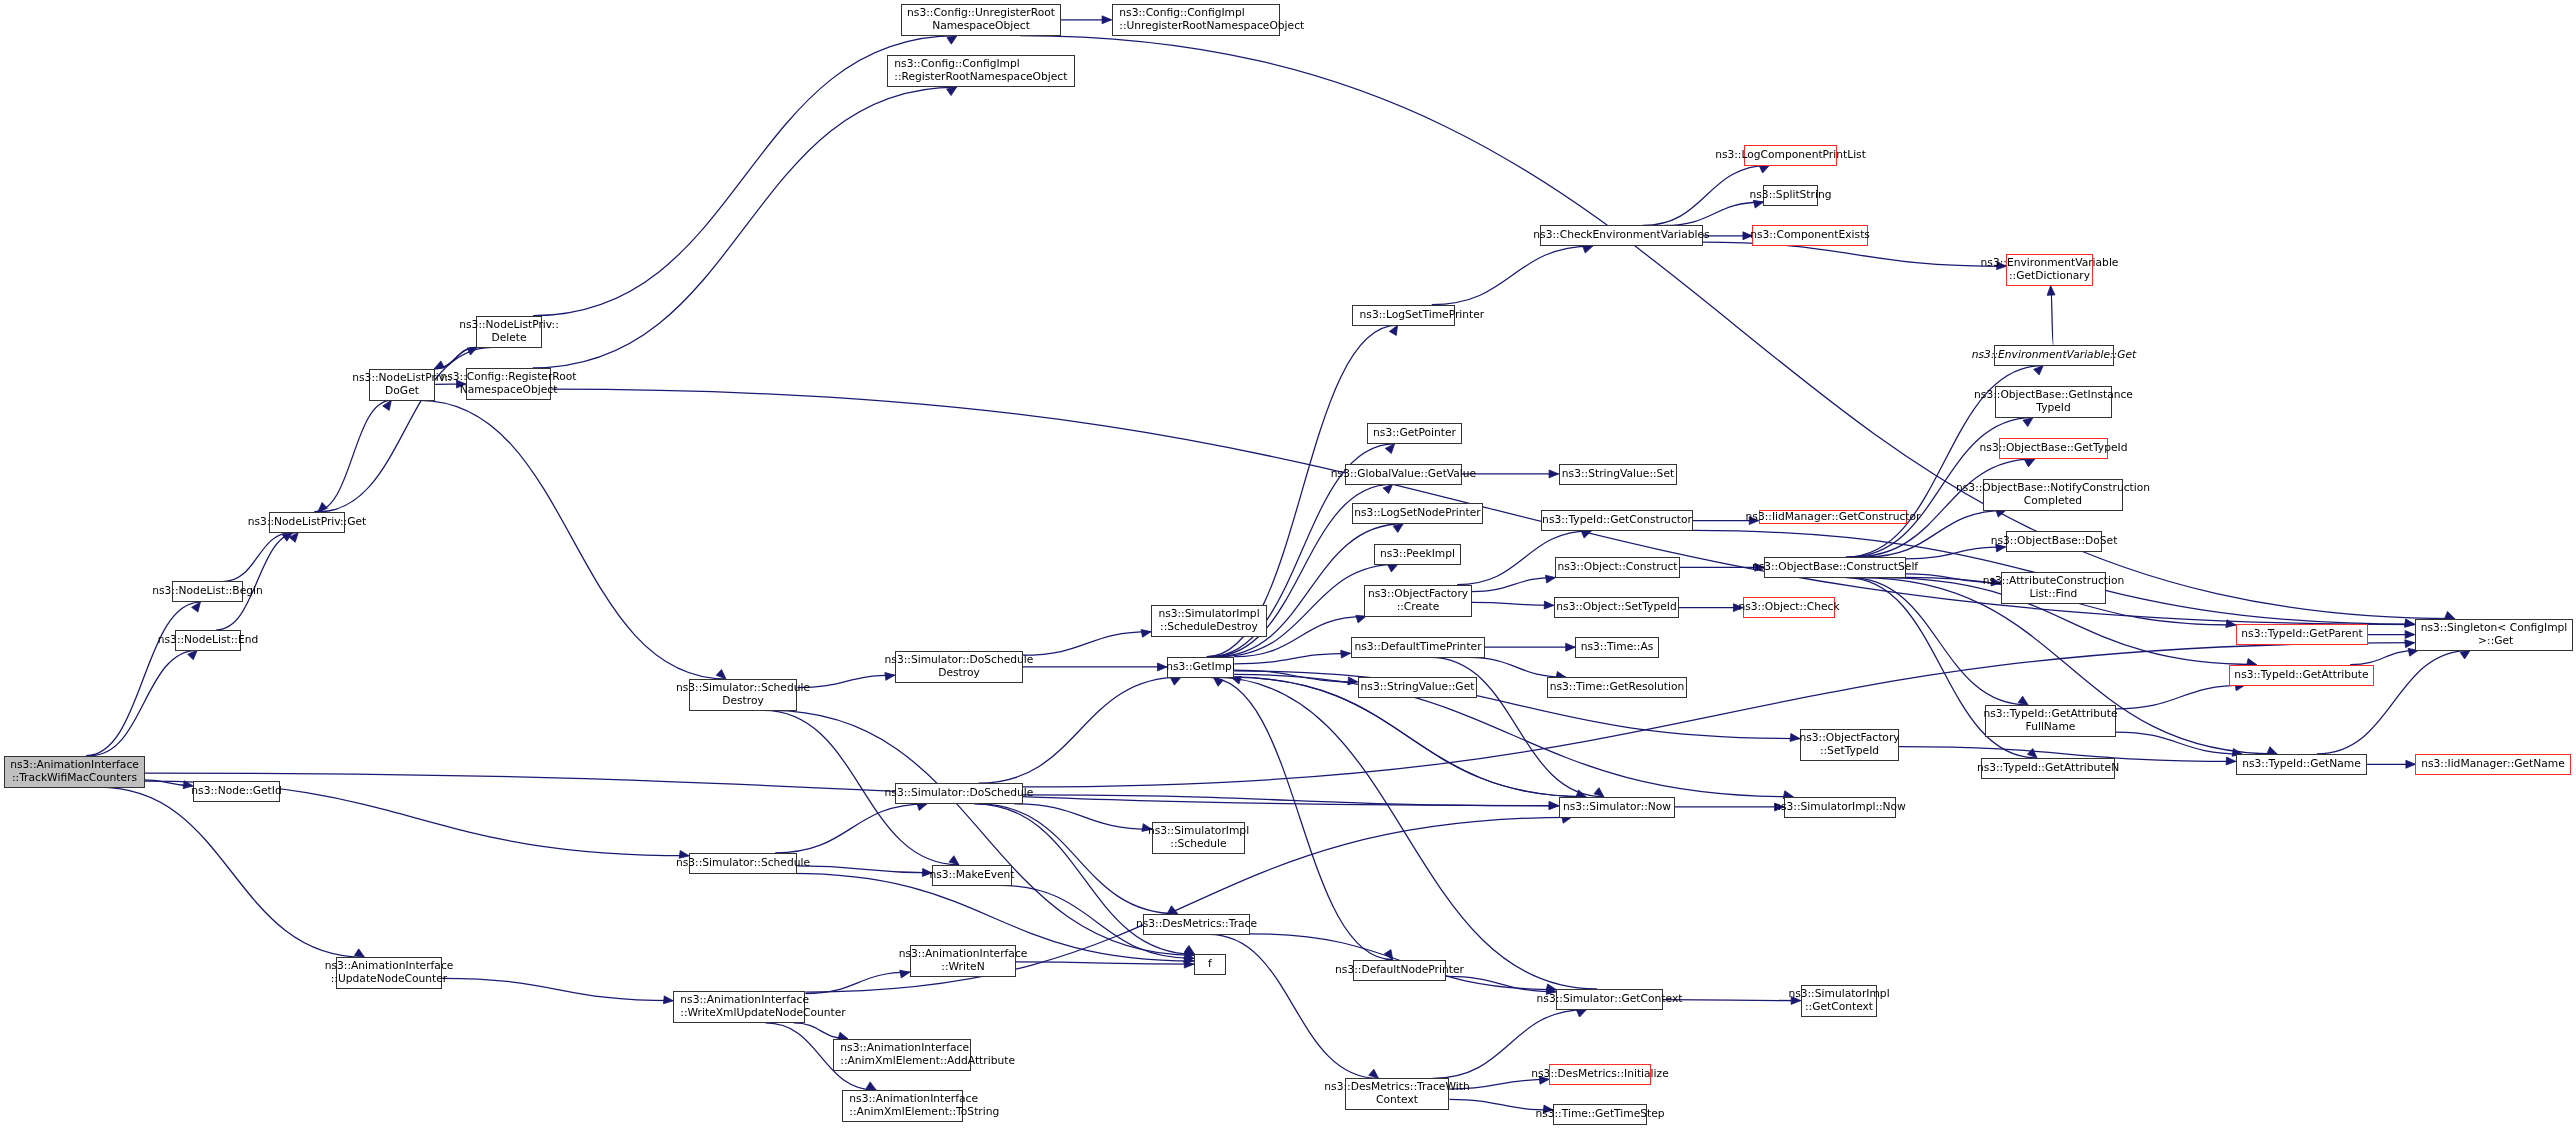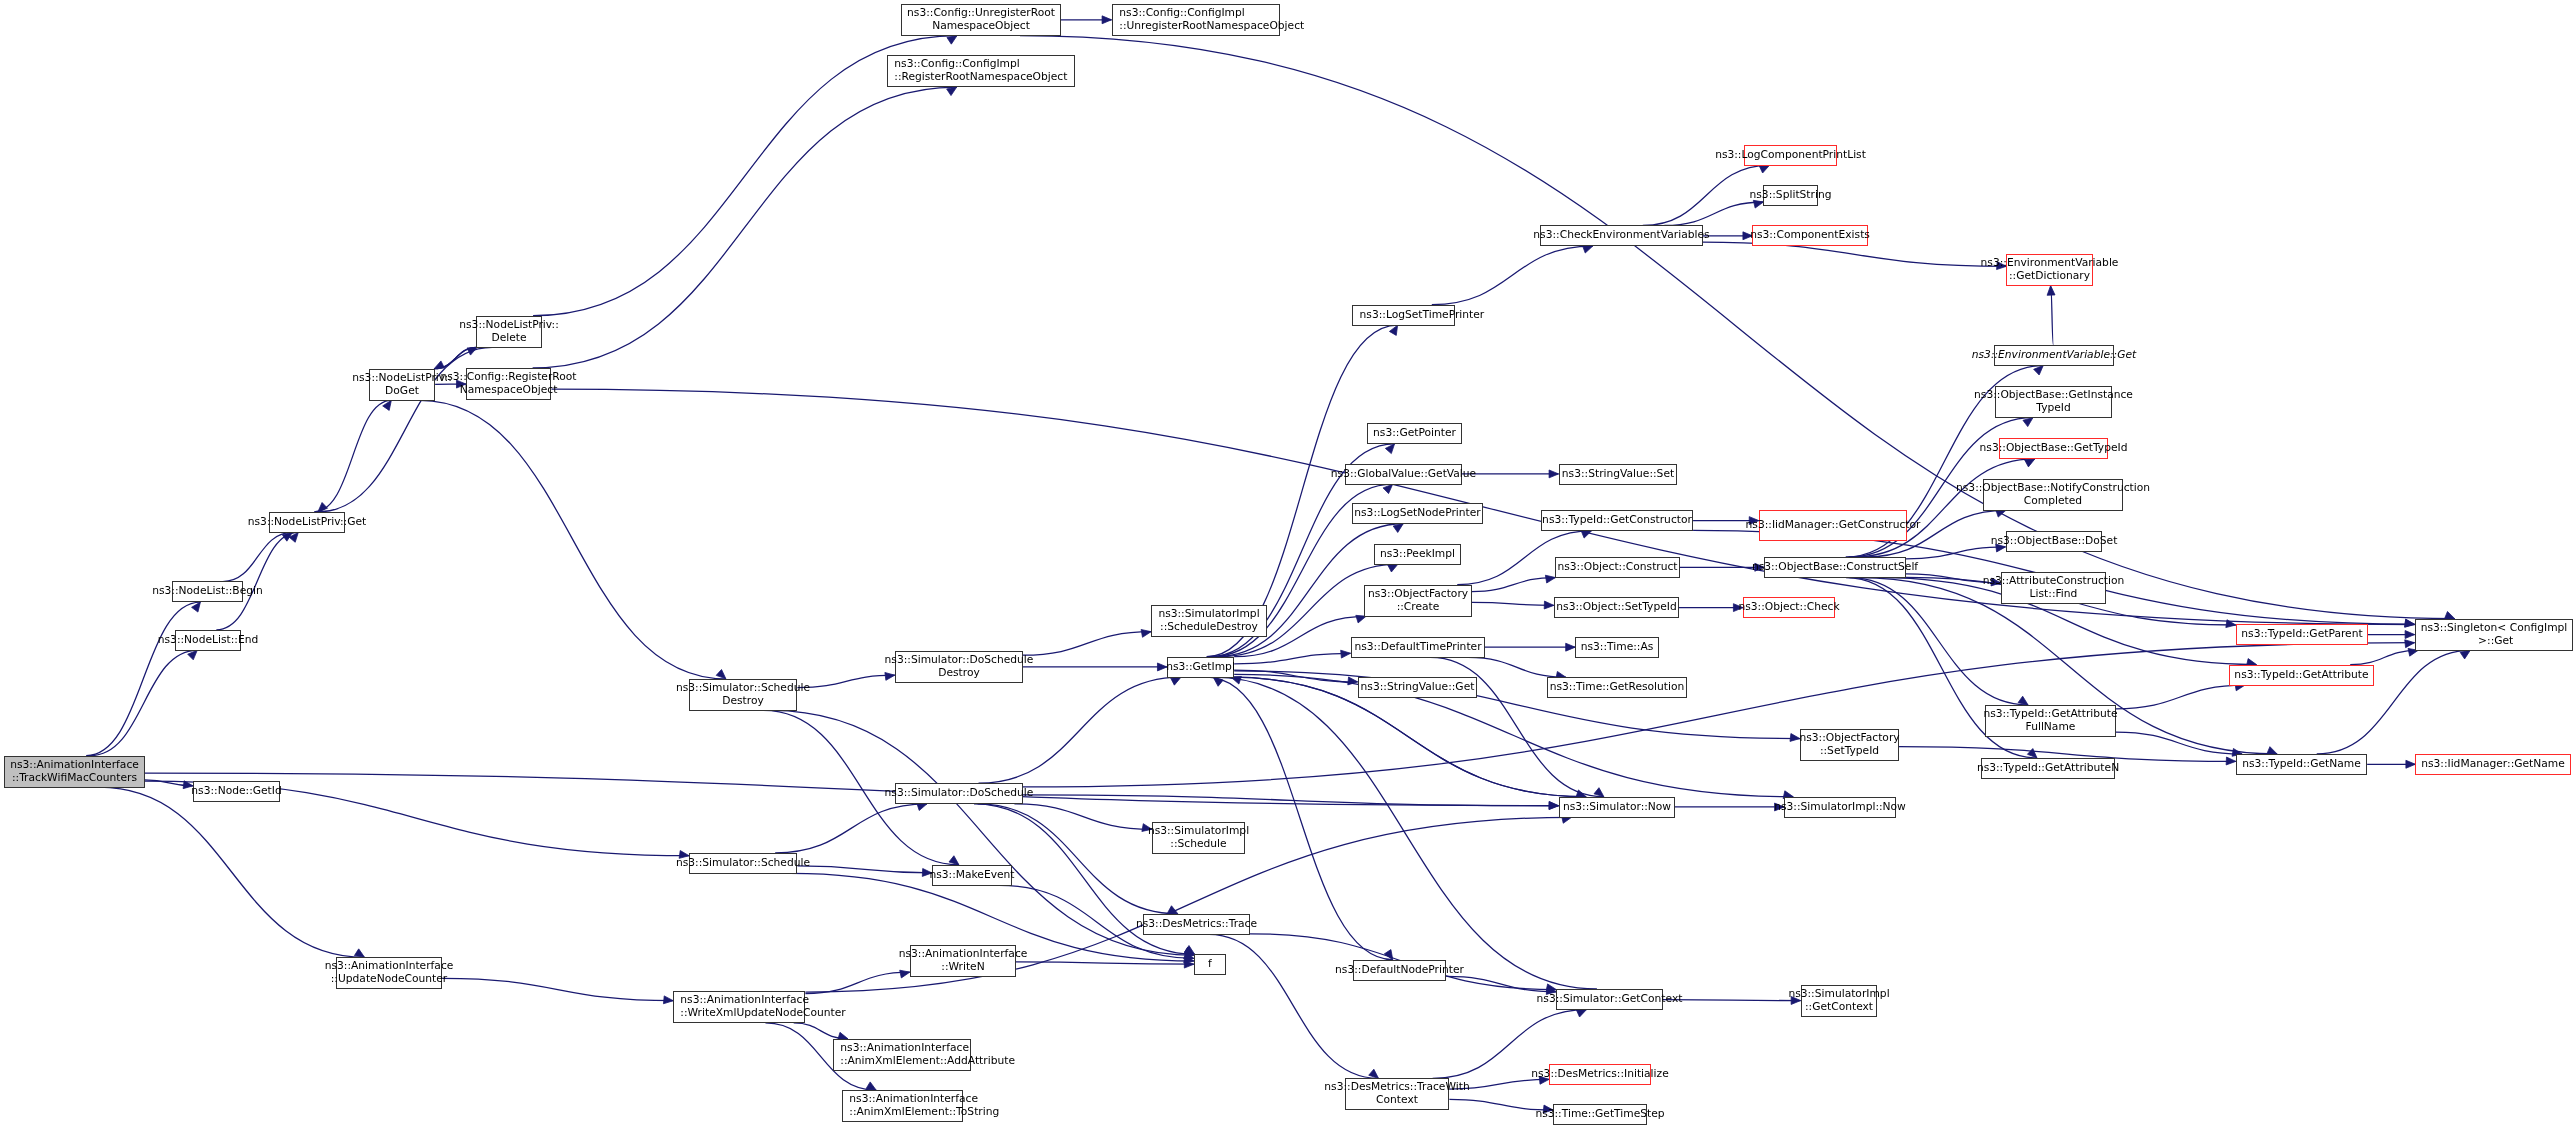--- a/index.html
+++ b/index.html
@@ -274,21 +274,21 @@
       <div class="node" style="left: 1353px; top: 960px; width: 93px; height: 20.6px;">ns3::DefaultNodePrinter</div>
       <div class="node" style="left: 1556px; top: 989px; width: 107px; height: 20.6px;">ns3::Simulator::GetContext</div>
       <div class="node" style="left: 1801px; top: 985px; width: 76px; height: 32px;">ns3::SimulatorImpl
 ::GetContext</div>
       <div class="node" style="left: 1345px; top: 1078px; width: 104px; height: 32px;">ns3::DesMetrics::TraceWith
 Context</div>
       <div class="node red" style="left: 1549px; top: 1064px; width: 102px; height: 20.6px;">ns3::DesMetrics::Initialize</div>
       <div class="node" style="left: 1553px; top: 1104px; width: 94px; height: 20.6px;">ns3::Time::GetTimeStep</div>
       <div class="node" style="left: 1559px; top: 464px; width: 118px; height: 20.6px;">ns3::StringValue::Set</div>
       <div class="node" style="left: 1541px; top: 510px; width: 152px; height: 21px;">ns3::TypeId::GetConstructor</div>
-      <div class="node red" style="left: 1759px; top: 510px; width: 148px; height: 31px; text-align: right;">ns3::IidManager::GetConstructor</div>
+      <div class="node red" style="left: 1759px; top: 510px; width: 148px; height: 14px; text-align: right;">ns3::IidManager::GetConstructor</div>
       <div class="node" style="left: 1555px; top: 557px; width: 125px; height: 20.6px;">ns3::Object::Construct</div>
       <div class="node" style="left: 1554px; top: 597px; width: 125px; height: 20.6px;">ns3::Object::SetTypeId</div>
       <div class="node red" style="left: 1743px; top: 597px; width: 92px; height: 20.6px;">ns3::Object::Check</div>
       <div class="node" style="left: 1575px; top: 637px; width: 84px; height: 20.6px;">ns3::Time::As</div>
       <div class="node" style="left: 1547px; top: 677px; width: 140px; height: 20.6px;">ns3::Time::GetResolution</div>
       <div class="node" style="left: 1800px; top: 729px; width: 99px; height: 32px;">ns3::ObjectFactory
 ::SetTypeId</div>
       <div class="node" style="left: 1540px; top: 225px; width: 163px; height: 20.6px;">ns3::CheckEnvironmentVariables</div>
       <div class="node red" style="left: 1744px; top: 145px; width: 93px; height: 20.6px;">ns3::LogComponentPrintList</div>
       <div class="node" style="left: 1763px; top: 185px; width: 55px; height: 20.6px;">ns3::SplitString</div>

